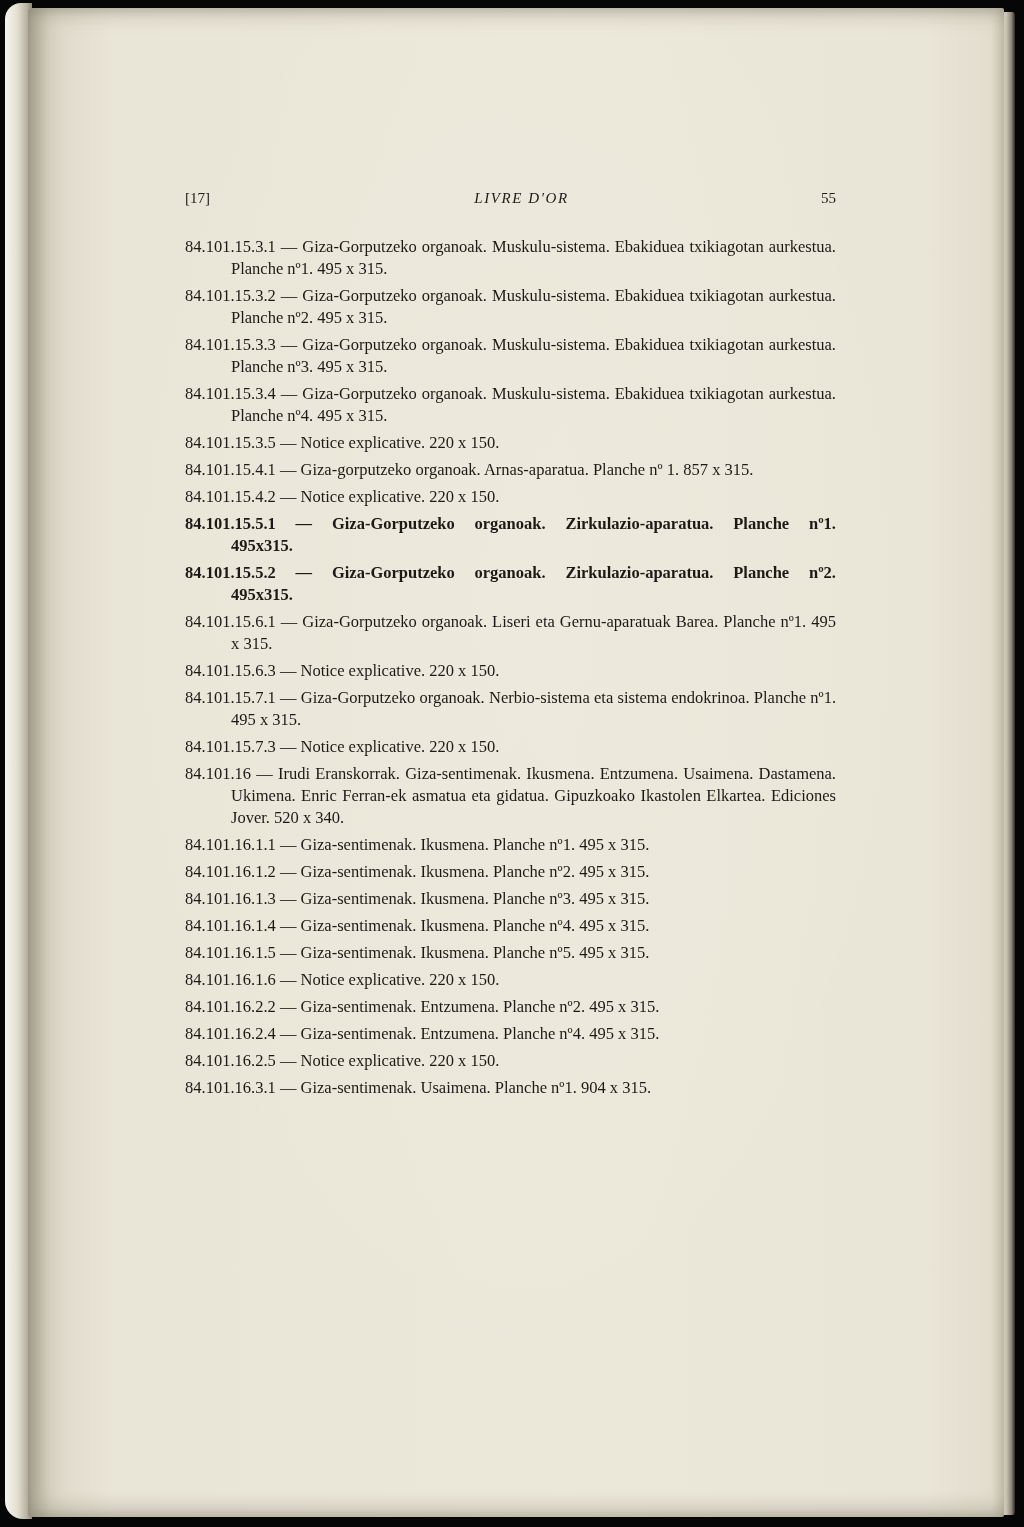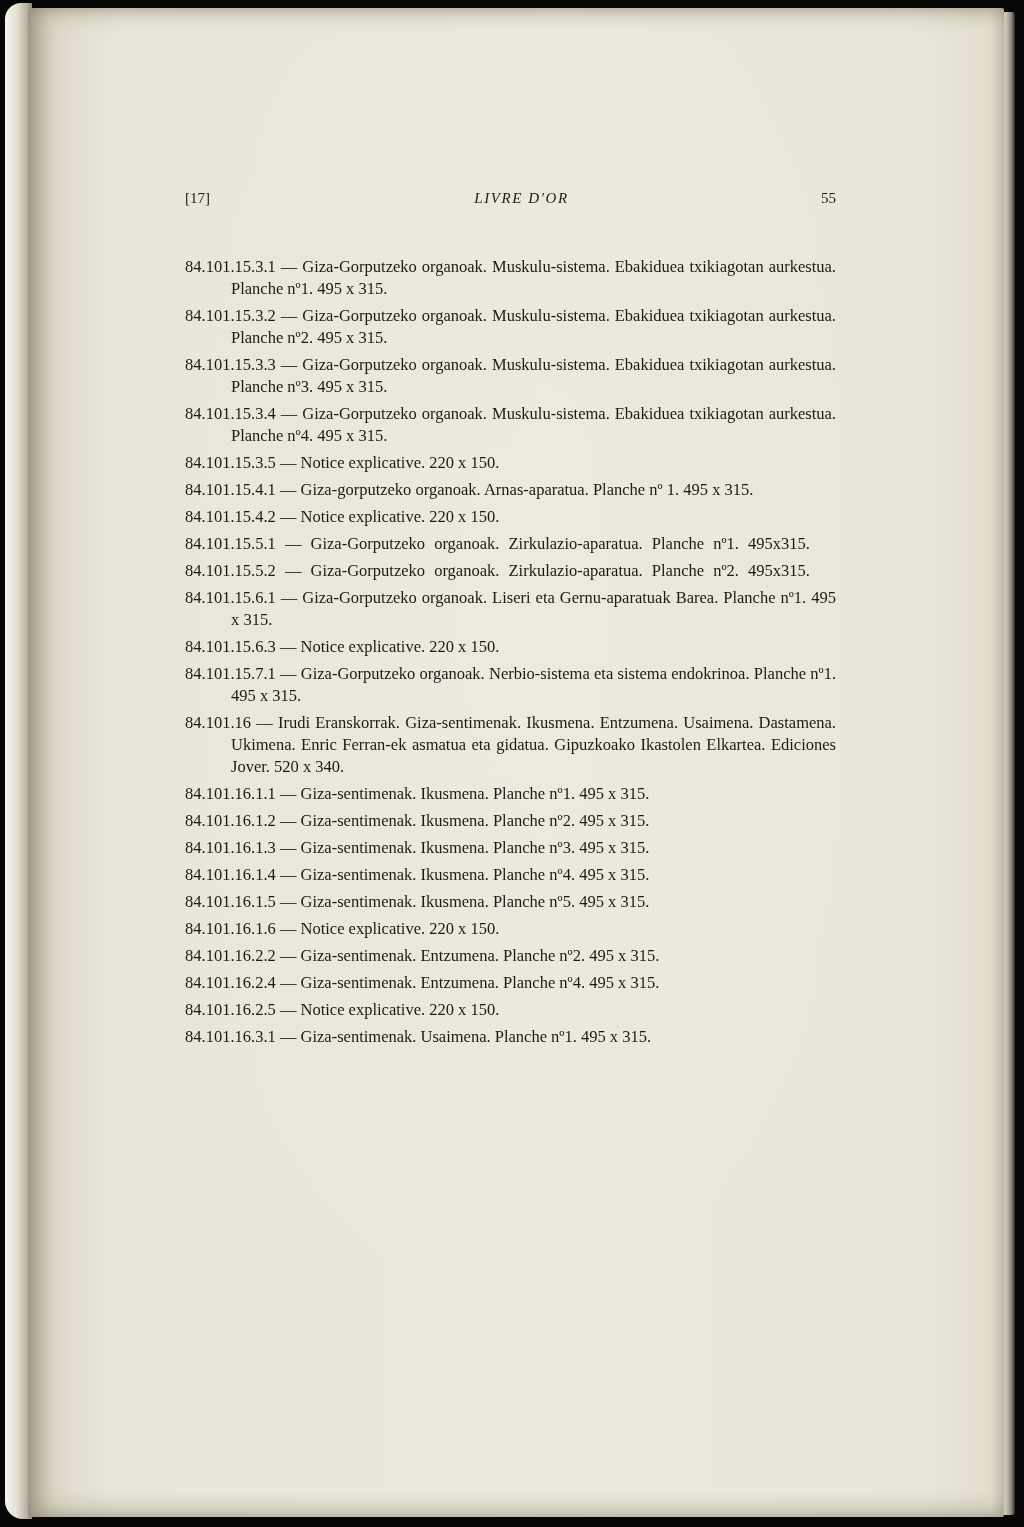--- a/index.html
+++ b/index.html
@@ -59,21 +59,21 @@
   .content {
     position: absolute;
     top: 0; left: 0; right: 0; bottom: 0;
     padding: 182px 168px 0 157px;
   }
   .page-header {
     display: flex;
     align-items: baseline;
     justify-content: space-between;
     font-size: 15px;
-    margin-bottom: 49px;
+    margin-bottom: 29px;
     color: #22201b;
   }
   .page-header .title {
     letter-spacing: 1.6px;
     
     transform: translateX(6px);
     font-style: italic;
   }
   .entries {
     font-size: 16.5px;
@@ -81,20 +81,21 @@
     color: #1d1a16;
   }
   .entry {
     margin: 0 0 5px 0;
     padding-left: 46px;
     text-indent: -46px;
     text-align: justify;
   }
   .entry.wide {
     word-spacing: 5px;
+    font-weight: bold;
   }
   .entry .entry-id {
     white-space: nowrap;
   }
 </style>
 </head>
 <body>
 
 <div class="scan">
   <div class="page-edge-left"></div>
@@ -108,35 +109,36 @@
         <span class="title">LIVRE D'OR</span>
         <span class="folio">55</span>
       </div>
 
       <div class="entries" id="entries">
           <p class="entry"><span class="entry-id">84.101.15.3.1</span><span> — </span><span class="entry-text">Giza-Gorputzeko organoak. Muskulu-sistema. Ebakiduea txikiagotan aurkestua. Planche nº1. 495 x 315.</span></p>
           <p class="entry"><span class="entry-id">84.101.15.3.2</span><span> — </span><span class="entry-text">Giza-Gorputzeko organoak. Muskulu-sistema. Ebakiduea txikiagotan aurkestua. Planche nº2. 495 x 315.</span></p>
           <p class="entry"><span class="entry-id">84.101.15.3.3</span><span> — </span><span class="entry-text">Giza-Gorputzeko organoak. Muskulu-sistema. Ebakiduea txikiagotan aurkestua. Planche nº3. 495 x 315.</span></p>
           <p class="entry"><span class="entry-id">84.101.15.3.4</span><span> — </span><span class="entry-text">Giza-Gorputzeko organoak. Muskulu-sistema. Ebakiduea txikiagotan aurkestua. Planche nº4. 495 x 315.</span></p>
           <p class="entry"><span class="entry-id">84.101.15.3.5</span><span> — </span><span class="entry-text">Notice explicative. 220 x 150.</span></p>
-          <p class="entry"><span class="entry-id">84.101.15.4.1</span><span> — </span><span class="entry-text">Giza-gorputzeko organoak. Arnas-aparatua. Planche nº 1. 495 x 315.</span></p>
+          <p class="entry"><span class="entry-id">84.101.15.4.1</span><span> — </span><span class="entry-text">Giza-gorputzeko organoak. Arnas-aparatua. Planche nº 1. 857 x 315.</span></p>
           <p class="entry"><span class="entry-id">84.101.15.4.2</span><span> — </span><span class="entry-text">Notice explicative. 220 x 150.</span></p>
           <p class="entry wide"><span class="entry-id">84.101.15.5.1</span><span> — </span><span class="entry-text">Giza-Gorputzeko organoak. Zirkulazio-aparatua. Planche nº1. 495x315.</span></p>
           <p class="entry wide"><span class="entry-id">84.101.15.5.2</span><span> — </span><span class="entry-text">Giza-Gorputzeko organoak. Zirkulazio-aparatua. Planche nº2. 495x315.</span></p>
           <p class="entry"><span class="entry-id">84.101.15.6.1</span><span> — </span><span class="entry-text">Giza-Gorputzeko organoak. Liseri eta Gernu-aparatuak Barea. Planche nº1. 495 x 315.</span></p>
           <p class="entry"><span class="entry-id">84.101.15.6.3</span><span> — </span><span class="entry-text">Notice explicative. 220 x 150.</span></p>
           <p class="entry"><span class="entry-id">84.101.15.7.1</span><span> — </span><span class="entry-text">Giza-Gorputzeko organoak. Nerbio-sistema eta sistema endokrinoa. Planche nº1. 495 x 315.</span></p>
+          <p class="entry"><span class="entry-id">84.101.15.7.3</span><span> — </span><span class="entry-text">Notice explicative. 220 x 150.</span></p>
           <p class="entry"><span class="entry-id">84.101.16</span><span> — </span><span class="entry-text">Irudi Eranskorrak. Giza-sentimenak. Ikusmena. Entzumena. Usaimena. Dastamena. Ukimena. Enric Ferran-ek asmatua eta gidatua. Gipuzkoako Ikastolen Elkartea. Ediciones Jover. 520 x 340.</span></p>
           <p class="entry"><span class="entry-id">84.101.16.1.1</span><span> — </span><span class="entry-text">Giza-sentimenak. Ikusmena. Planche nº1. 495 x 315.</span></p>
           <p class="entry"><span class="entry-id">84.101.16.1.2</span><span> — </span><span class="entry-text">Giza-sentimenak. Ikusmena. Planche nº2. 495 x 315.</span></p>
           <p class="entry"><span class="entry-id">84.101.16.1.3</span><span> — </span><span class="entry-text">Giza-sentimenak. Ikusmena. Planche nº3. 495 x 315.</span></p>
           <p class="entry"><span class="entry-id">84.101.16.1.4</span><span> — </span><span class="entry-text">Giza-sentimenak. Ikusmena. Planche nº4. 495 x 315.</span></p>
           <p class="entry"><span class="entry-id">84.101.16.1.5</span><span> — </span><span class="entry-text">Giza-sentimenak. Ikusmena. Planche nº5. 495 x 315.</span></p>
           <p class="entry"><span class="entry-id">84.101.16.1.6</span><span> — </span><span class="entry-text">Notice explicative. 220 x 150.</span></p>
           <p class="entry"><span class="entry-id">84.101.16.2.2</span><span> — </span><span class="entry-text">Giza-sentimenak. Entzumena. Planche nº2. 495 x 315.</span></p>
           <p class="entry"><span class="entry-id">84.101.16.2.4</span><span> — </span><span class="entry-text">Giza-sentimenak. Entzumena. Planche nº4. 495 x 315.</span></p>
           <p class="entry"><span class="entry-id">84.101.16.2.5</span><span> — </span><span class="entry-text">Notice explicative. 220 x 150.</span></p>
-          <p class="entry"><span class="entry-id">84.101.16.3.1</span><span> — </span><span class="entry-text">Giza-sentimenak. Usaimena. Planche nº1. 495 x 315.</span></p>
+          <p class="entry"><span class="entry-id">84.101.16.3.1</span><span> — </span><span class="entry-text">Giza-sentimenak. Usaimena. Planche nº1. 904 x 315.</span></p>
         </div>
 
     </div>
   </div>
 </div>
 
 </body></html>

